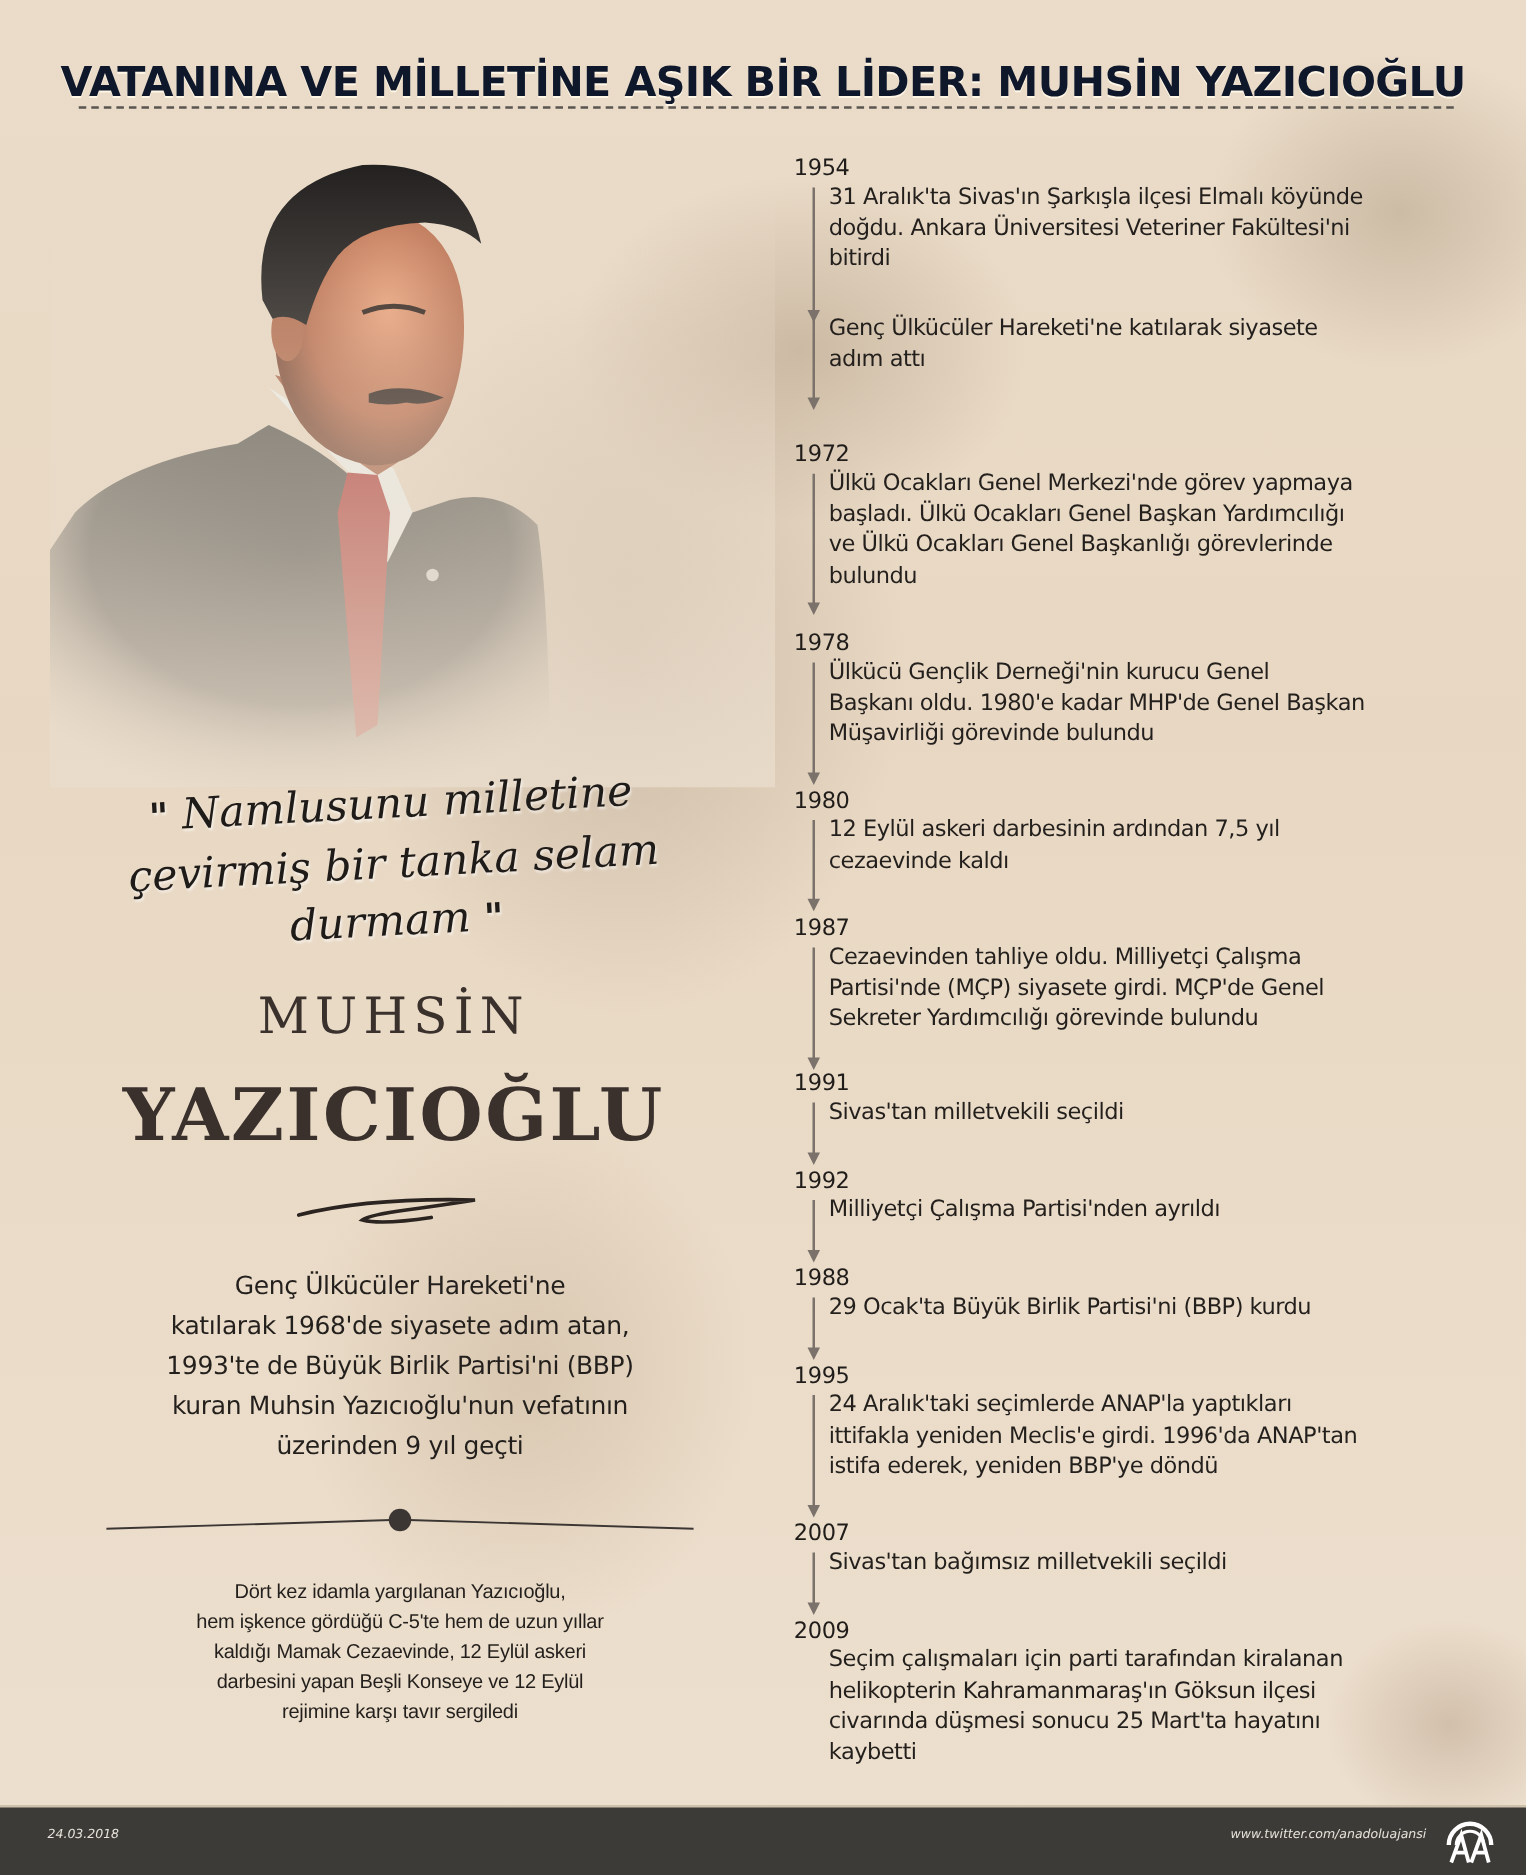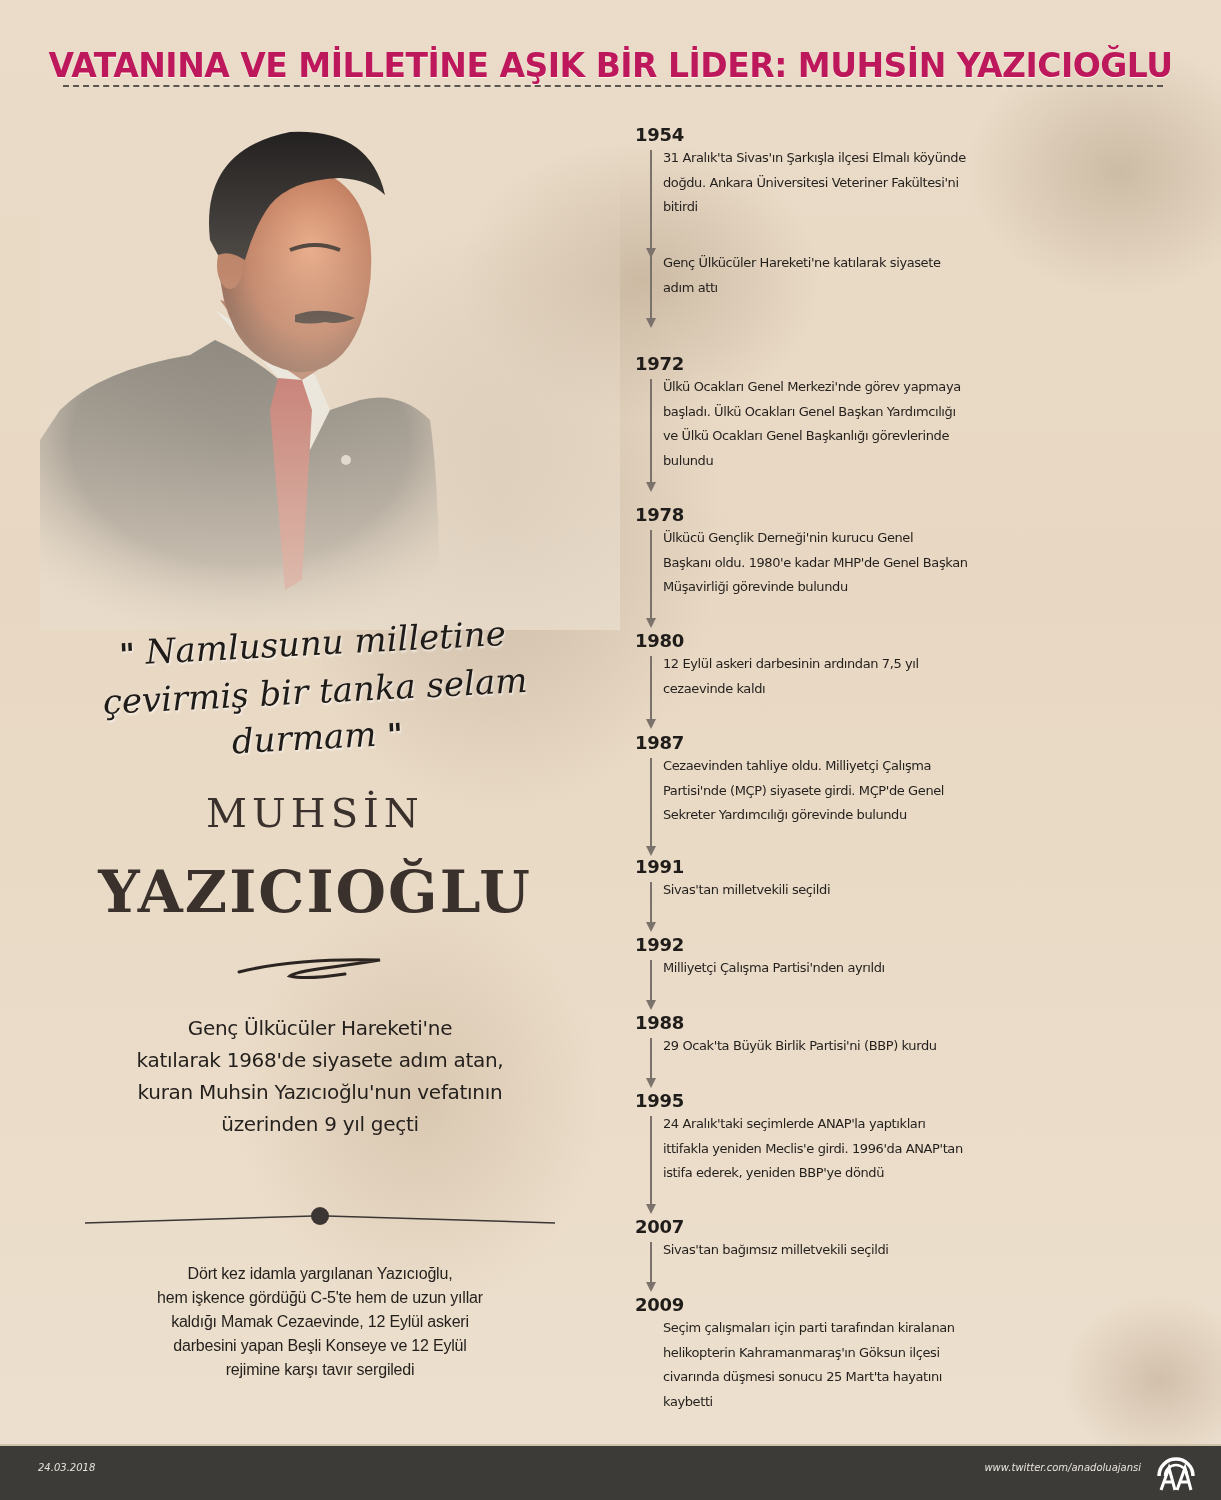--- a/index.html
+++ b/index.html
@@ -16,21 +16,21 @@
         radial-gradient(ellipse 320px 420px at 500px 520px, rgba(160,140,118,0.40), rgba(160,140,118,0) 70%),
         radial-gradient(ellipse 220px 180px at 1120px 170px, rgba(150,128,100,0.35), rgba(150,128,100,0) 70%),
         radial-gradient(ellipse 260px 300px at 420px 1100px, rgba(185,160,130,0.35), rgba(185,160,130,0) 70%),
         radial-gradient(ellipse 140px 120px at 1160px 1380px, rgba(150,120,95,0.30), rgba(150,120,95,0) 70%),
         linear-gradient(180deg, #eadcc9 0%, #e8d8c3 40%, #ecdfcd 100%);
     }
     
     .title {
       position: absolute; left: 0; top: 24px; width: 1221px; text-align: center;
       font-family: "DejaVu Sans", sans-serif; font-weight: bold;
-      font-size: 33px; letter-spacing: -0.5px; color: #be185d;
+      font-size: 33px; letter-spacing: -0.5px; color: #0f172a;
       text-shadow: 0 1px 0 #fff6e6;
     }
     .title-rule {
       position: absolute; left: 63px; top: 85px; width: 1100px; height: 0;
       border-top: 2px dashed #5a5550;
     }
 
     
     .portrait {
       position: absolute; left: 40px; top: 110px; width: 580px; height: 520px;
@@ -67,26 +67,26 @@
     .note {
       position: absolute; left: 80px; top: 1262px; width: 480px; text-align: center;
       font-family: Liberation Sans, sans-serif; font-size: 16px; line-height: 24px; color: #231f1c;
       letter-spacing: -0.2px;
     }
 
     
     .timeline { position: absolute; left: 635px; top: 124px; width: 500px; }
     .tl-item { position: absolute; left: 0; width: 500px; }
     .tl-year {
-      font-family: "DejaVu Sans", sans-serif; font-weight: bold; font-size: 18px;
+      font-family: "DejaVu Sans", sans-serif; font-weight: normal; font-size: 18px;
       color: #1f1c1a; line-height: 22px; margin-left: 0; letter-spacing: -0.3px;
     }
     .tl-body { position: relative; padding-left: 28px; }
     .tl-text {
-      font-family: "DejaVu Sans", sans-serif; font-size: 13px; line-height: 24.5px; color: #231f1c;
+      font-family: "DejaVu Sans", sans-serif; font-size: 18px; line-height: 24.5px; color: #231f1c;
       letter-spacing: -0.4px;
     }
     .tl-arrow { position: absolute; left: 11px; top: 4px; width: 10px; }
     .tl-arrow .line { position: absolute; left: 4px; top: 0; width: 2px; background: #7a726b; }
     .tl-arrow .head {
       position: absolute; left: 0; width: 0; height: 0;
       border-left: 5px solid transparent; border-right: 5px solid transparent;
       border-top: 10px solid #7a726b;
     }
 
@@ -169,20 +169,21 @@
 
 <div class="first-name">MUHSİN</div>
 <div class="last-name">YAZICIOĞLU</div>
 <svg class="flourish" viewBox="0 0 160 34" xmlns="http://www.w3.org/2000/svg">
   <path d="M4 22 Q60 8 145 10 Q120 14 90 18 Q60 22 55 26 Q70 30 110 24" stroke="#2b2420" stroke-width="3" fill="none" stroke-linecap="round"></path>
 </svg>
 
 <div class="summary">
   <div>Genç Ülkücüler Hareketi'ne</div>
   <div>katılarak 1968'de siyasete adım atan,</div>
+  <div>1993'te de Büyük Birlik Partisi'ni (BBP)</div>
   <div>kuran Muhsin Yazıcıoğlu'nun vefatının</div>
   <div>üzerinden 9 yıl geçti</div>
 </div>
 
 <svg class="divider" viewBox="0 0 470 24" xmlns="http://www.w3.org/2000/svg">
   <path d="M0 18 Q115 14 228 11" stroke="#3b3633" stroke-width="1.5" fill="none"></path>
   <path d="M242 11 Q355 14 470 18" stroke="#3b3633" stroke-width="1.5" fill="none"></path>
   <circle cx="235" cy="11" r="9" fill="#3b3633"></circle>
 </svg>
 

